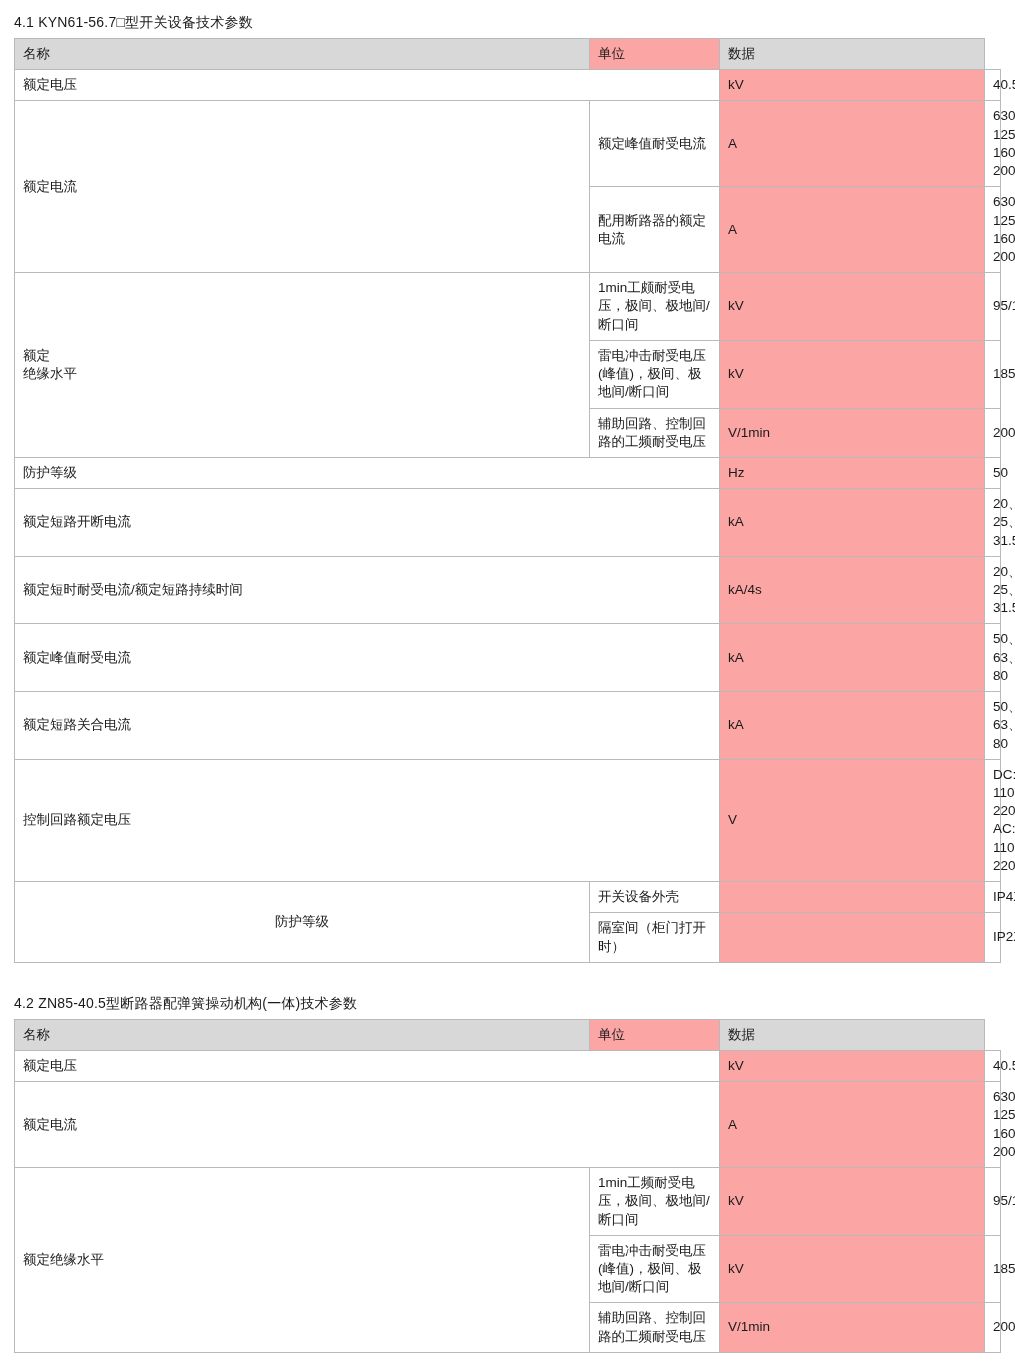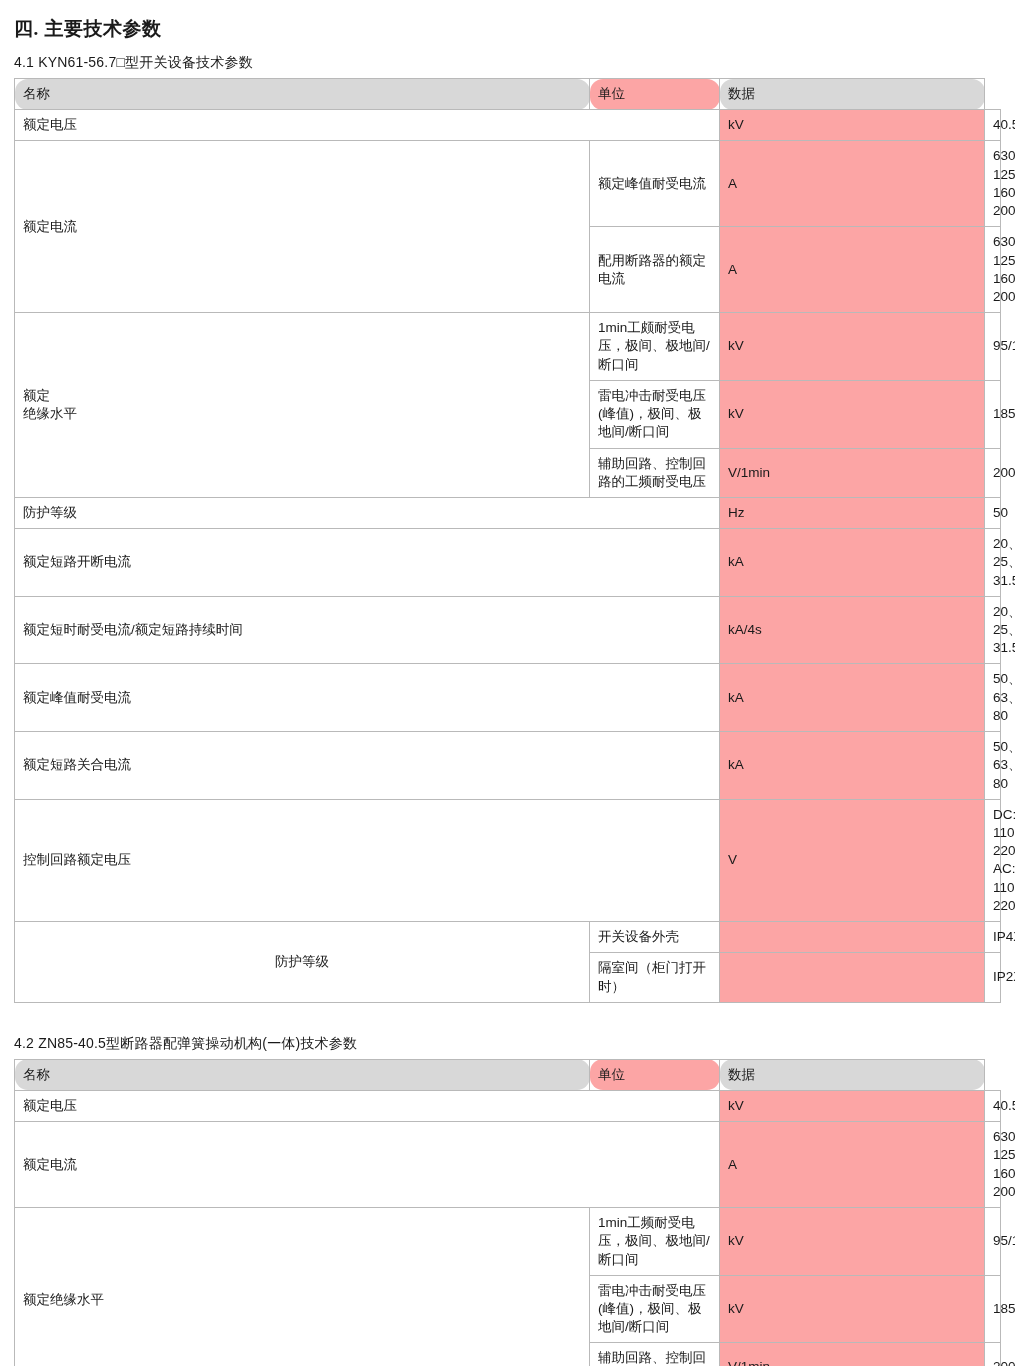--- a/index.html
+++ b/index.html
@@ -43,42 +43,37 @@
   table.spec td {
     border: 1px solid #b9b9b9;
     padding: 6px 8px;
     vertical-align: middle;
     line-height: 1.35;
     background: #ffffff;
   }
   table.spec tr.header td {
     background: #d8d8d8;
     font-weight: normal;
-    border-radius: 13px;
   }
   table.spec td.unit-col {
     background: #fca5a5;
   }
   table.spec tr.header td.unit-col {
     background: #fca5a5;
   }
   .col-name  { width: 575px; }
   .col-unit  { width: 130px; }
   .col-data  { width: 265px; }
   .table-block { margin-bottom: 6px; }
 </style>
 </head>
 <body>
 
 <div class="page">
 
-  <h2 class="section-title">
-    <span class="num">四.</span>
-    <span>主要技术参数</span>
-  </h2>
 
   <div class="sub-title">4.1 KYN61-56.7□型开关设备技术参数</div>
 
   <div class="table-block">
     <table class="spec">
       <colgroup>
         <col class="col-name">
           <col class="col-unit">
           <col class="col-data">
       </colgroup>

